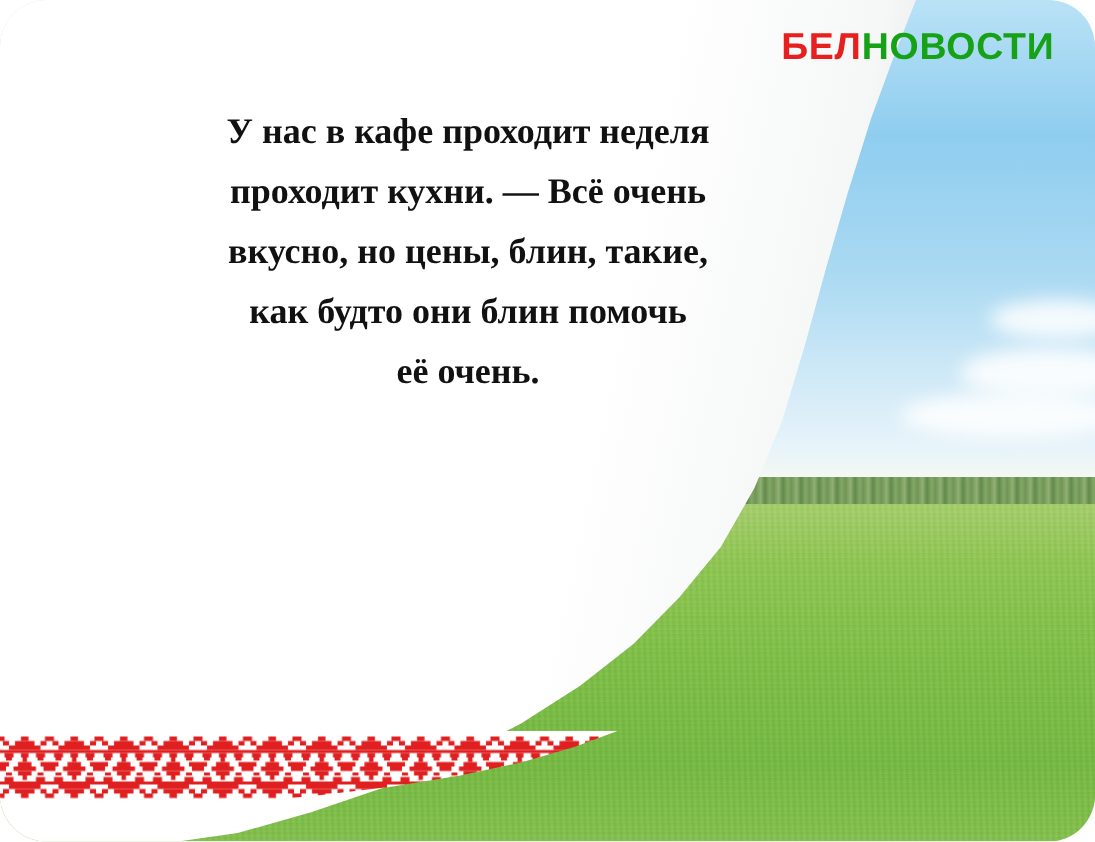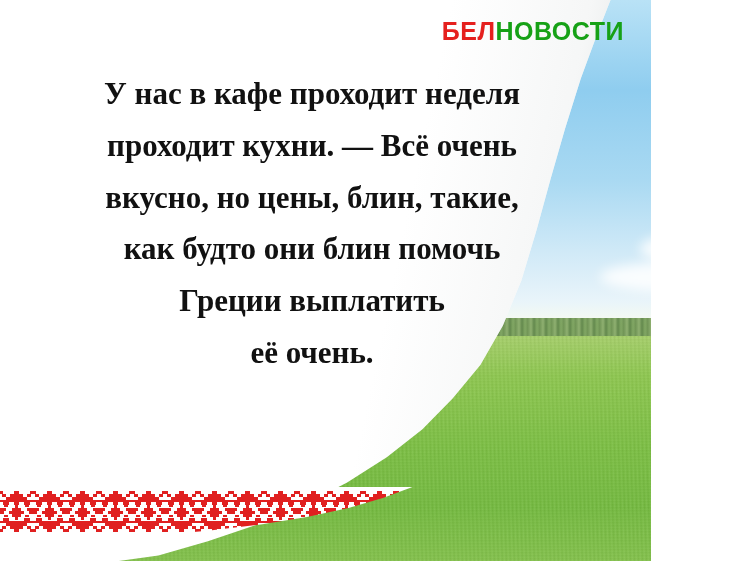--- a/index.html
+++ b/index.html
@@ -7,24 +7,25 @@
     margin: 0;
     padding: 0;
     background: #ffffff;
   }
   body {
     font-family: "Liberation Serif", "DejaVu Serif", serif;
   }
 
   .canvas {
     position: relative;
-    width: 651px;
+    width: 730px;
     height: 561px;
     overflow: hidden;
     background: #ffffff;
+    border-radius: 31px;
   }
 
   
   .photo {
     position: absolute;
     inset: 0;
     background:
       linear-gradient(to bottom,
         #b9e2f6 0px,
         #8fcdef 90px,
@@ -144,21 +145,21 @@
 
   
   .joke {
     position: absolute;
     left: 0;
     top: 68px;
     width: 624px;
     text-align: center;
     z-index: 5;
     color: #111111;
-    font-size: 31px;
+    font-size: 24px;
     line-height: 1.67;
     font-weight: 600;
   }
   .joke .line {
     display: block;
     white-space: nowrap;
   }
 
   
   .signature {
@@ -273,18 +274,17 @@
 
   <div class="logo">
     <span class="bel">БЕЛ</span><span class="nov">НОВОСТИ</span>
   </div>
 
   <div class="joke">
     <span class="line">У нас в кафе проходит неделя</span>
     <span class="line">проходит кухни. — Всё очень</span>
     <span class="line">вкусно, но цены, блин, такие,</span>
     <span class="line">как будто они блин помочь</span>
-    <span class="line">Греции выплатить</span>
     <span class="line">её очень.</span>
   </div>
 
 
 </div>
 
 </body></html>

